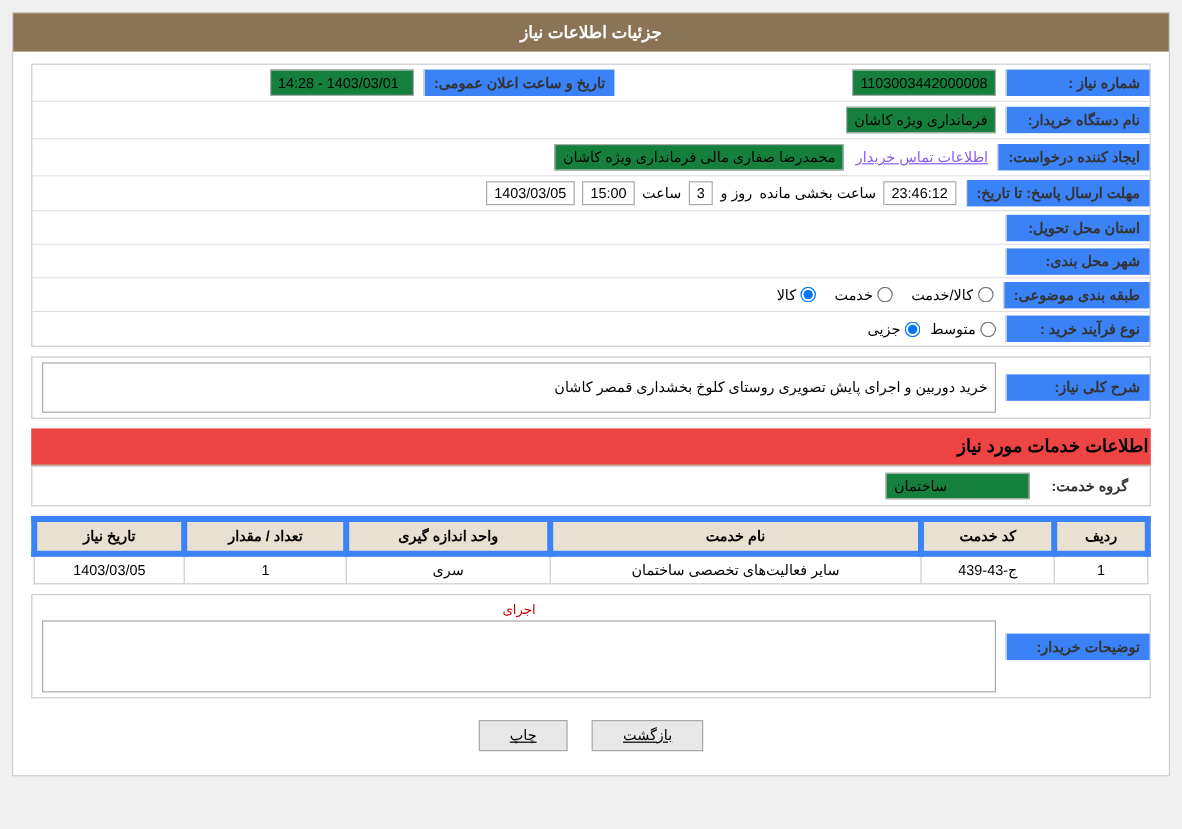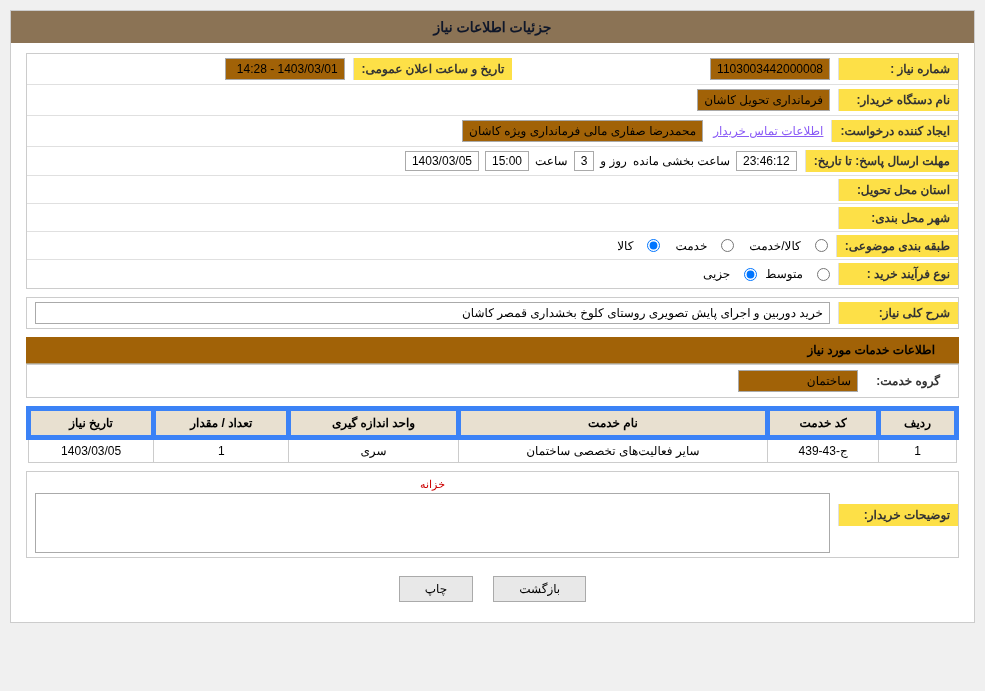--- a/index.html
+++ b/index.html
@@ -11,21 +11,21 @@
       padding: 10px;
     }
     .page-container {
       max-width: 965px;
       margin: 0 auto;
       background: #fff;
       border: 1px solid #ccc;
     }
     .page-header {
       background: #8B7355;
-      color: #0f172a;
+      color: #ffffff;
       text-align: center;
       padding: 8px 12px;
       font-size: 14px;
       font-weight: bold;
     }
     .content-area {
       padding: 10px 15px;
     }
     .info-section {
       border: 1px solid #ccc;
@@ -34,46 +34,46 @@
     .info-row {
       display: flex;
       align-items: center;
       border-bottom: 1px solid #e0e0e0;
       min-height: 28px;
     }
     .info-row:last-child {
       border-bottom: none;
     }
     .label-cell {
-      background: #fde047;
+      background: #3b82f6;
       padding: 4px 8px;
       min-width: 120px;
       text-align: right;
       color: #333;
       border-left: 1px solid #e0e0e0;
       font-weight: bold;
       white-space: nowrap;
     }
     .value-cell {
       padding: 4px 8px;
       flex: 1;
       text-align: right;
     }
     .value-box {
       border: 1px solid #aaa;
-      background: #a16207;
+      background: #15803d;
       padding: 3px 6px;
       display: inline-block;
       min-width: 120px;
-      text-align: right;
+      text-align: left;
     }
     .value-box-full {
       border: 1px solid #aaa;
       background: #fff;
-      padding: 3px 6px;
+      padding: 13px 6px;
       width: 100%;
       text-align: right;
     }
     .link-text {
       color: #8b5cf6;
       text-decoration: underline;
       cursor: pointer;
     }
     .date-time-row {
       display: flex;
@@ -88,27 +88,27 @@
       text-align: center;
     }
     .radio-group {
       display: flex;
       align-items: center;
       gap: 15px;
     }
     .radio-item {
       display: flex;
       align-items: center;
-      gap: 14px;
+      gap: 4px;
     }
     .section-header {
-      background: #a16207;
-      padding: 6px 24px;
+      background: #ef4444;
+      padding: 6px 2px;
       font-weight: bold;
-      font-size: 12px;
+      font-size: 15px;
       margin-bottom: 0;
       border-bottom: 1px solid #b0a080;
     }
     .table-section {
       margin-bottom: 8px;
     }
     table {
       width: 100%;
       border-collapse: collapse;
       font-size: 12px;
@@ -154,20 +154,21 @@
       gap: 20px;
       padding: 10px;
     }
     .btn {
       padding: 5px 25px;
       border: 1px solid #aaa;
       background: #f0f0f0;
       cursor: pointer;
       font-size: 12px;
       font-family: Tahoma, Arial, sans-serif;
+      text-decoration: underline;
     }
     .btn-primary {
       background: #e8e8e8;
     }
     .group-service-row {
       display: flex;
       align-items: center;
       padding: 5px 10px;
     }
   </style>
@@ -188,21 +189,21 @@
         </div>
         <div class="label-cell">تاریخ و ساعت اعلان عمومی:</div>
         <div class="value-cell">
           <span class="value-box">1403/03/01 - 14:28</span>
         </div>
       </div>
 
       <div class="info-row">
         <div class="label-cell">نام دستگاه خریدار:</div>
         <div class="value-cell">
-          <span class="value-box">فرمانداری تحویل کاشان</span>
+          <span class="value-box">فرمانداری ویژه کاشان</span>
         </div>
       </div>
 
       <div class="info-row">
         <div class="label-cell">ایجاد کننده درخواست:</div>
         <div class="value-cell">
           <span class="link-text">اطلاعات تماس خریدار</span>
           &nbsp;
           <span class="value-box">محمدرضا صفاری مالی فرمانداری ویژه کاشان</span>
         </div>
@@ -310,21 +311,21 @@
           </tr>
         </tbody>
       </table>
     </div>
 
     <div class="info-section">
       <div class="info-row">
         <div class="label-cell">توضیحات خریدار:</div>
         <div class="value-cell">
           <div style="position:relative;">
-            <div class="attachment-label">خزانه</div>
+            <div class="attachment-label">اجرای</div>
             <div class="notes-area">
               <span></span>
             </div>
           </div>
         </div>
       </div>
     </div>
 
     <div class="button-row">
       <button class="btn btn-primary">بازگشت</button>

